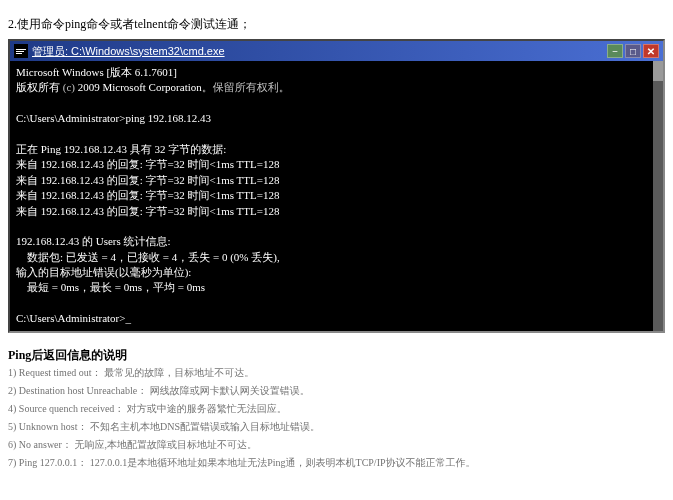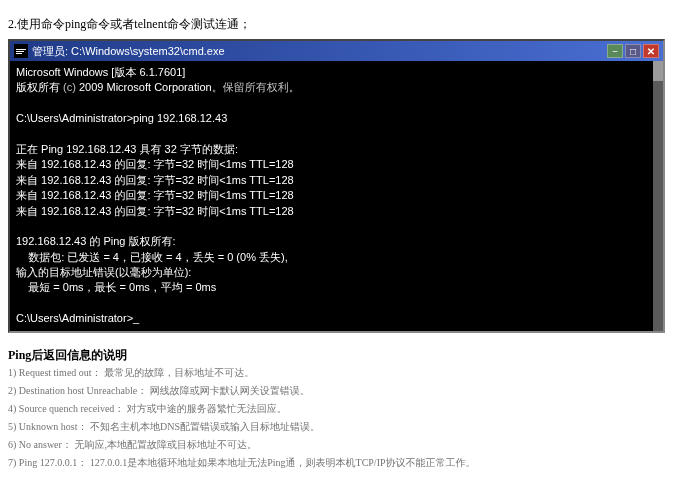--- a/index.html
+++ b/index.html
@@ -40,20 +40,21 @@
       background: #000;
       display: flex;
       align-items: center;
       justify-content: center;
     }
 
     .cmd-title-text {
       color: #fff;
       font-size: 11px;
       font-family: 'Microsoft YaHei', SimSun, sans-serif;
+      text-decoration: underline;
     }
 
     .cmd-titlebar-buttons {
       display: flex;
       gap: 2px;
     }
 
     .win-btn {
       width: 16px;
       height: 14px;
@@ -67,21 +68,21 @@
       border: 1px solid rgba(255,255,255,0.3);
     }
 
     .win-btn.minimize { background: #5a8a5a; }
     .win-btn.maximize { background: #5a5a8a; }
     .win-btn.close { background: #c0392b; }
 
     .cmd-body {
       background: #000;
       color: #c0c0c0;
-      font-family: Liberation Sans, sans-serif;
+      font-family: Liberation Serif, serif;
       font-size: 11px;
       padding: 4px 6px;
       min-height: 220px;
       line-height: 1.4;
       overflow: hidden;
     }
 
     .cmd-body .white { color: #ffffff; }
     .cmd-body .gray { color: #c0c0c0; }
 
@@ -150,21 +151,21 @@
         <div class="white">版权所有 <span class="gray">(c)</span> <span class="white">2009 Microsoft Corporation</span><span class="gray">。保留所有权利。</span></div>
         <div>&nbsp;</div>
         <div class="white">C:\Users\Administrator&gt;ping 192.168.12.43</div>
         <div>&nbsp;</div>
         <div class="white">正在 Ping 192.168.12.43 具有 32 字节的数据:</div>
         <div class="white">来自 192.168.12.43 的回复: 字节=32 时间&lt;1ms TTL=128</div>
         <div class="white">来自 192.168.12.43 的回复: 字节=32 时间&lt;1ms TTL=128</div>
         <div class="white">来自 192.168.12.43 的回复: 字节=32 时间&lt;1ms TTL=128</div>
         <div class="white">来自 192.168.12.43 的回复: 字节=32 时间&lt;1ms TTL=128</div>
         <div>&nbsp;</div>
-        <div class="white">192.168.12.43 的 Ping 版权所有:</div>
+        <div class="white">192.168.12.43 的 Users 统计信息:</div>
         <div class="white">&nbsp;&nbsp;&nbsp;&nbsp;数据包: 已发送 = 4，已接收 = 4，丢失 = 0 (0% 丢失),</div>
         <div class="white">输入的目标地址错误(以毫秒为单位):</div>
         <div class="white">&nbsp;&nbsp;&nbsp;&nbsp;最短 = 0ms，最长 = 0ms，平均 = 0ms</div>
         <div>&nbsp;</div>
         <div class="white">C:\Users\Administrator&gt;_</div>
       </div>
       <div style="width:10px; background:#5a5a5a; min-height:220px; display:flex; flex-direction:column; align-items:center;">
         <div style="width:10px; height:20px; background:#9a9a9a; margin-top:0;"></div>
       </div>
     </div>

